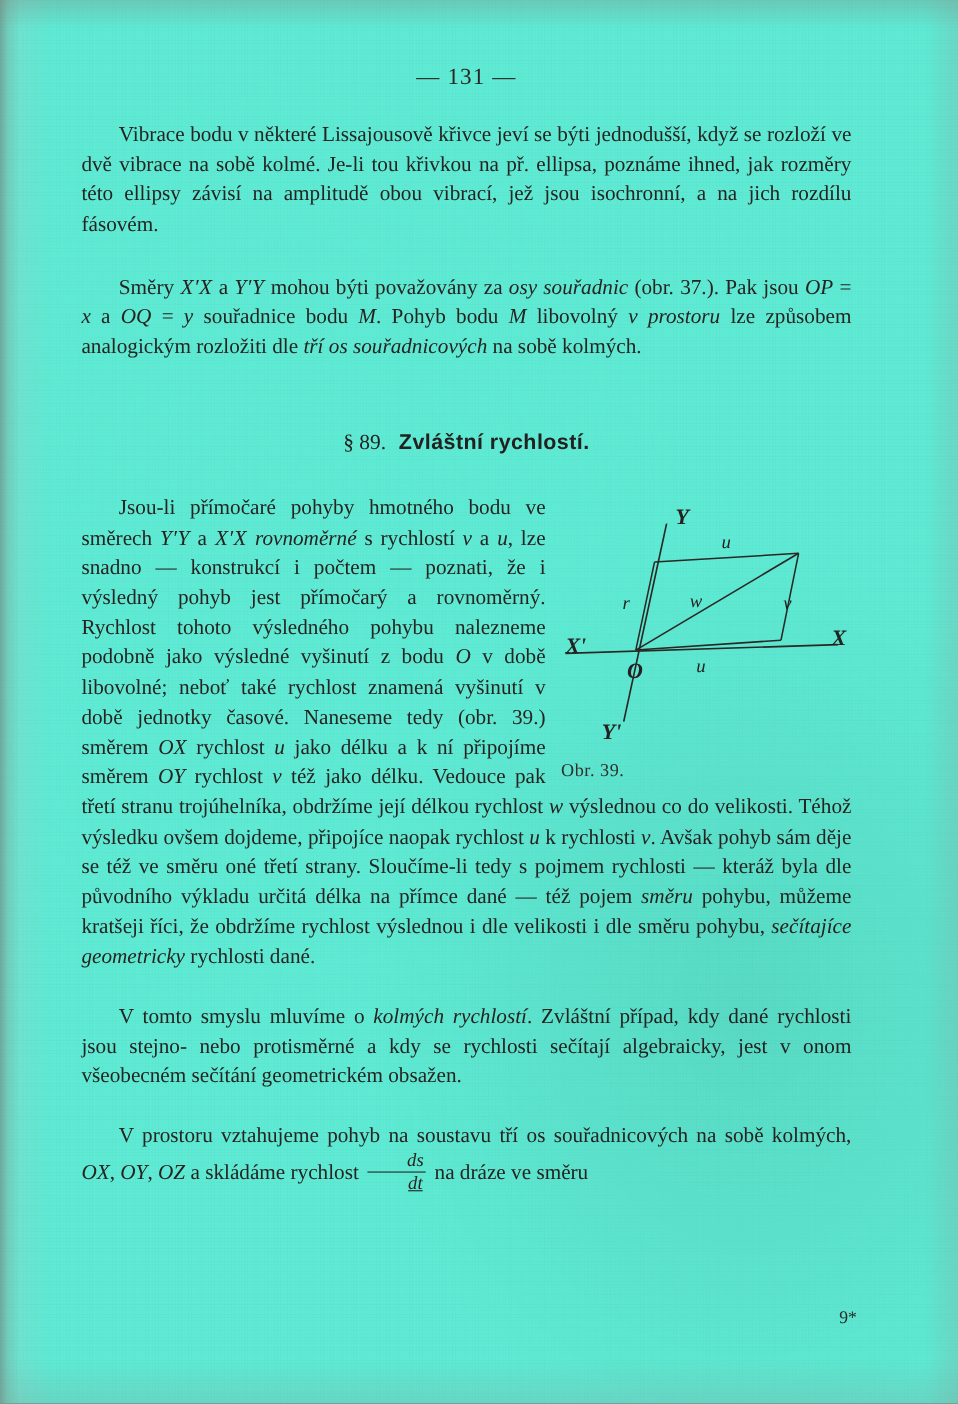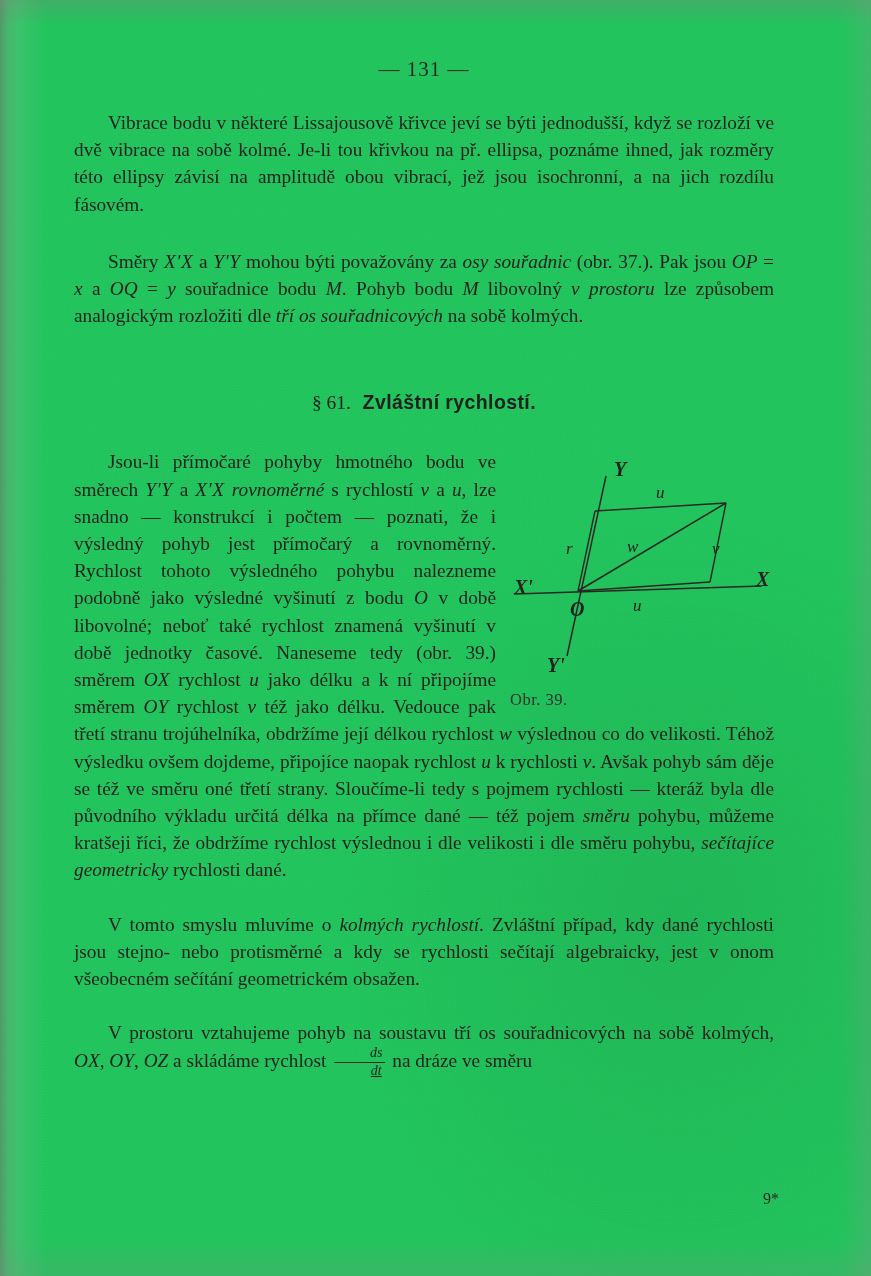--- a/index.html
+++ b/index.html
@@ -5,21 +5,21 @@
   html, body {
     margin: 0;
     padding: 0;
     background: #6e6e6e;
   }
   #page {
     position: relative;
     width: 871px;
     height: 1276px;
     overflow: hidden;
-    background: #22c55e;
+    background: #5eead4;
     font-family: "Liberation Serif", "DejaVu Serif", serif;
     color: #23211f;
   }
 
   
   #grain {
     position: absolute;
     inset: 0;
     pointer-events: none;
     background-image:
@@ -132,21 +132,21 @@
     letter-spacing: .5px;
     color: #33302c;
   }
 
   
   .frac {
     display: inline-block;
     vertical-align: -0.52em;
     text-align: center;
     font-style: italic;
-    font-size: 14px;
+    font-size: 17px;
     line-height: 1.03;
     margin: 0 3px;
   }
   .frac .num { display: block; padding: 0 2px; }
   .frac .bar { display: block; border-top: 1.4px solid #2a2724; margin: 1px 0; }
   .frac .den { display: block; padding: 0 2px; text-decoration: underline; }
 
   .sig {
     position: absolute;
     left: 0;
@@ -172,21 +172,21 @@
     <div class="gap-a"></div>
 
     <p class="body indent">Vibrace bodu v některé Lissajousově křivce jeví se býti jednodušší, když se rozloží ve dvě vibrace na sobě kolmé. Je-li tou křivkou na př. ellipsa, poznáme ihned, jak rozměry této ellipsy závisí na amplitudě obou vibrací, jež jsou isochronní, a na jich rozdílu fásovém.</p>
 
     <div class="gap-b"></div>
 
     <p class="body indent"><span>Směry </span><span class="mrm">X′X</span><span> a </span><span class="mrm">Y′Y</span><span> mohou býti považovány za </span><i class="it">osy souřadnic</i><span> (obr. 37.). Pak jsou </span><span class="mvar">OP</span><span> = </span><span class="mvar">x</span><span> a </span><span class="mvar">OQ</span><span> = </span><span class="mvar">y</span><span> souřadnice bodu </span><span class="mvar">M</span><span>. Pohyb bodu </span><span class="mvar">M</span><span> libovolný </span><i class="it">v prostoru</i><span> lze způsobem analogickým rozložiti dle </span><i class="it">tří os souřadnicových</i><span> na sobě kolmých.</span></p>
 
     <div style="height:62px"></div>
 
-    <h2 class="section"><span class="sect-num">§ 61.</span>&nbsp;&nbsp;<span>Zvláštní rychlostí.</span></h2>
+    <h2 class="section"><span class="sect-num">§ 89.</span>&nbsp;&nbsp;<span>Zvláštní rychlostí.</span></h2>
 
     <div style="height:34px"></div>
 
     <div class="clearfix">
 
       <div id="figure">
         <svg width="268" height="258" viewBox="0 0 268 258">
 
           <line x1="4" y1="140" x2="252" y2="132" stroke="#2a2724" stroke-width="1.5"></line>
 

